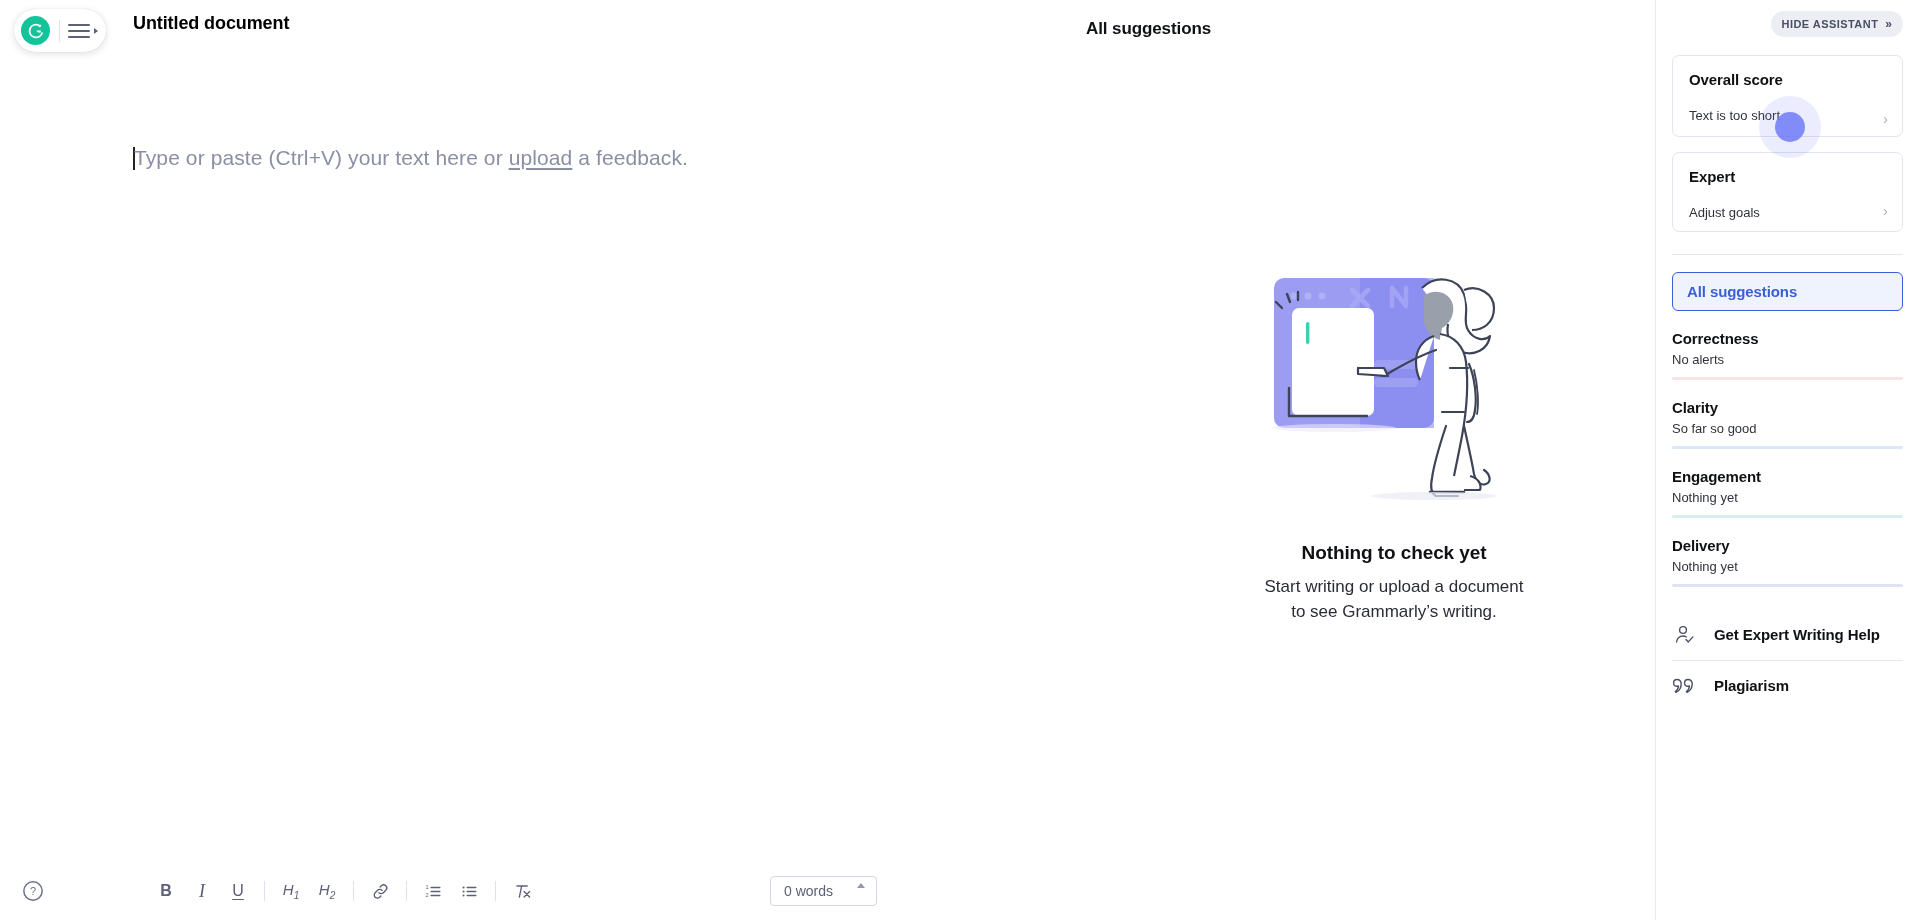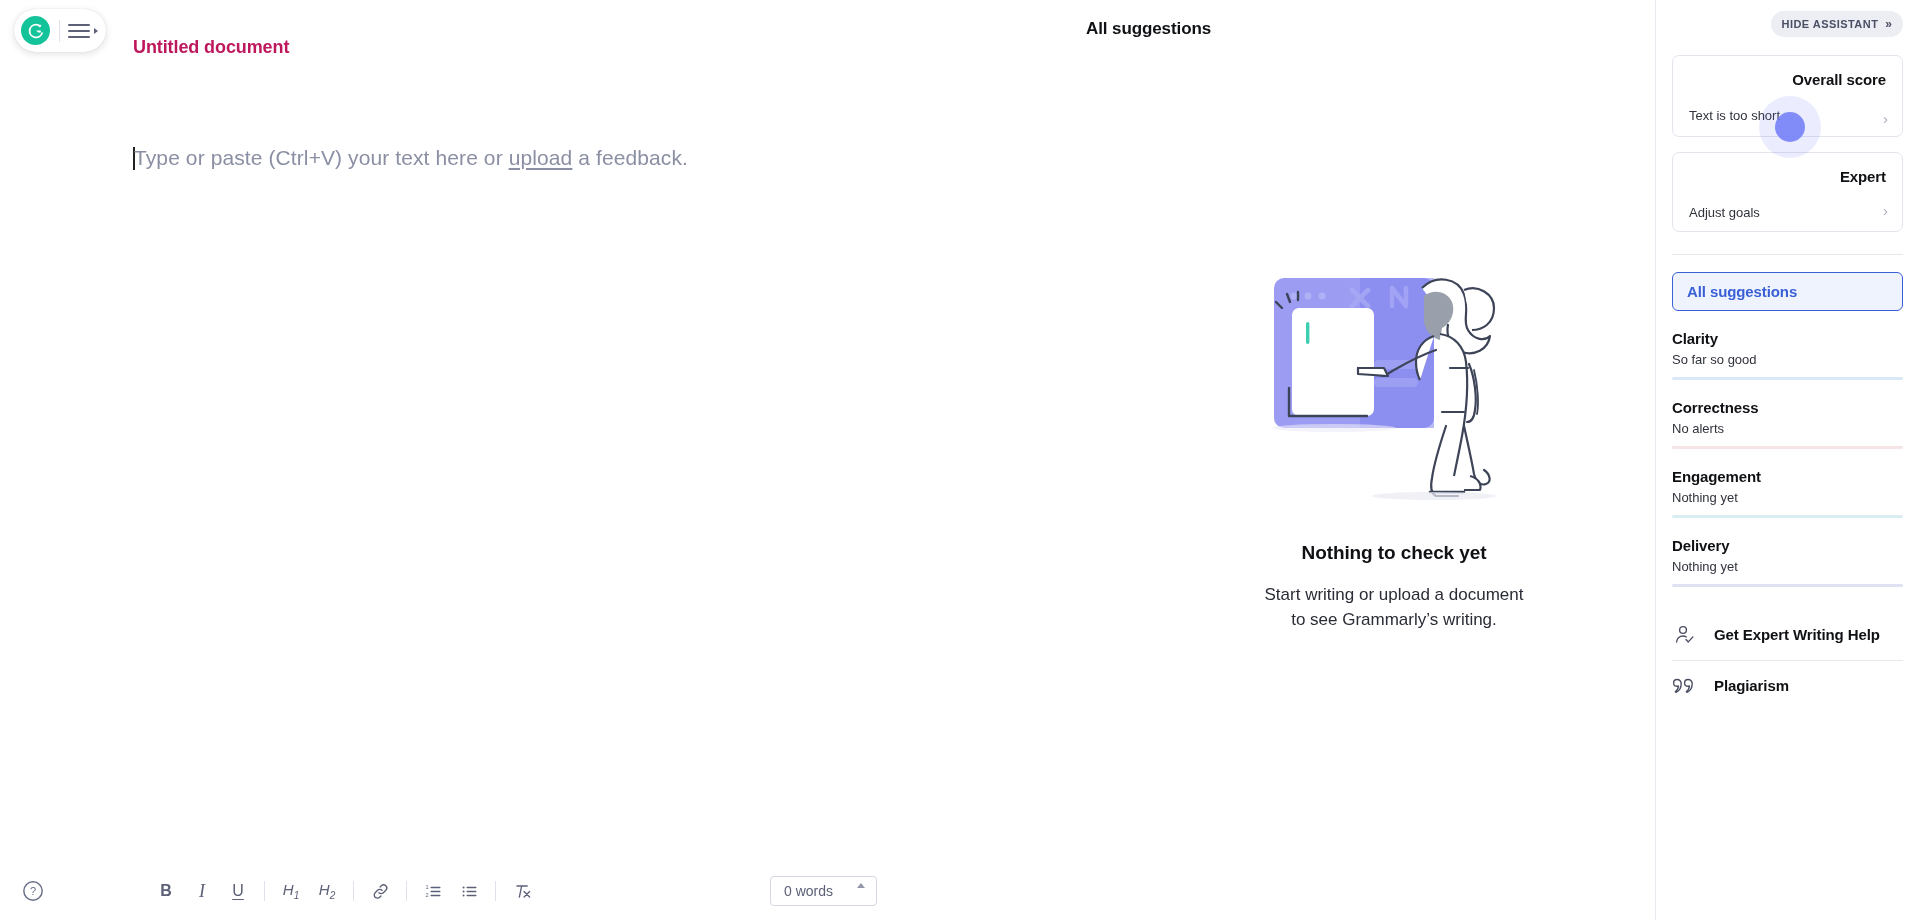--- a/index.html
+++ b/index.html
@@ -67,23 +67,22 @@
     border-bottom: 3.5px solid transparent;
   }
 
   
   .doc-title {
     position: absolute;
     left: 133px;
     top: 13px;
     font-size: 18px;
     font-weight: bold;
-    color: #be185d;
-    letter-spacing: -0.1px;
-    margin-top: 24px;
+    color: #000000;
+    letter-spacing: -0.1px;
   }
 
   
   .suggestions-header {
     position: absolute;
     left: 1086px;
     top: 19px;
     font-size: 17px;
     font-weight: bold;
     color: #0f1114;
@@ -135,21 +134,21 @@
     font-size: 19px;
     font-weight: bold;
     color: #0f1114;
     margin-top: 32px;
     letter-spacing: -0.1px;
   }
   .empty-sub {
     font-size: 17px;
     color: #2b2d36;
     line-height: 1.48;
-    margin-top: 18px;
+    margin-top: 10px;
   }
 
   
   .bottom-bar {
     position: absolute;
     left: 0;
     bottom: 0;
     width: 1655px;
     height: 58px;
     display: flex;
@@ -263,21 +262,20 @@
     position: relative;
     background: #fff;
     cursor: pointer;
   }
   .card + .card { margin-top: 15px; }
   .card-title {
     font-size: 15px;
     font-weight: bold;
     color: #0f1114;
     letter-spacing: -0.1px;
-    text-align: right;
   }
   .card-sub {
     font-size: 13px;
     color: #30323c;
     margin-top: 20px;
   }
   .card-chevron {
     position: absolute;
     right: 14px;
     bottom: 10px;
@@ -535,29 +533,29 @@
       <div class="card-title">Expert</div>
       <div class="card-sub">Adjust goals</div>
       <div class="card-chevron">›</div>
     </div>
 
     <div class="hr-light"></div>
 
     <div class="all-suggestions">All suggestions</div>
 
     <div class="cat">
+      <div class="cat-title">Correctness</div>
+      <div class="cat-sub">No alerts</div>
+      <div class="cat-bar" id="bar0" style="background: rgb(246, 228, 230);"></div>
+    </div>
+
+    <div class="cat">
       <div class="cat-title">Clarity</div>
       <div class="cat-sub">So far so good</div>
       <div class="cat-bar" id="bar1" style="background: rgb(217, 233, 247);"></div>
-    </div>
-
-    <div class="cat">
-      <div class="cat-title">Correctness</div>
-      <div class="cat-sub">No alerts</div>
-      <div class="cat-bar" id="bar0" style="background: rgb(246, 228, 230);"></div>
     </div>
 
     <div class="cat">
       <div class="cat-title">Engagement</div>
       <div class="cat-sub">Nothing yet</div>
       <div class="cat-bar" id="bar2" style="background: rgb(217, 237, 242);"></div>
     </div>
 
     <div class="cat">
       <div class="cat-title">Delivery</div>

